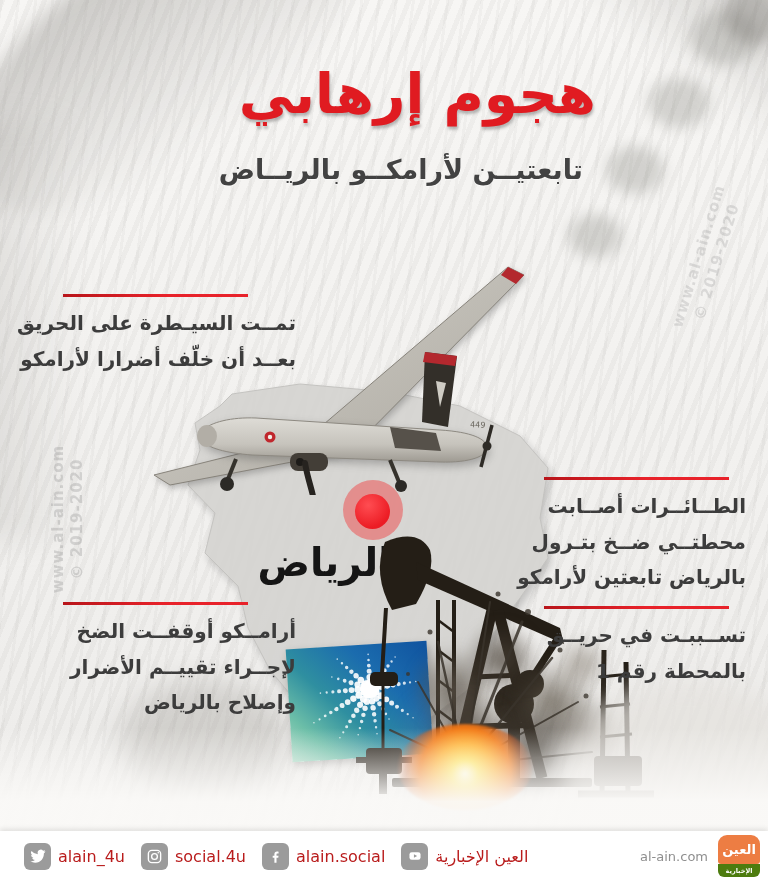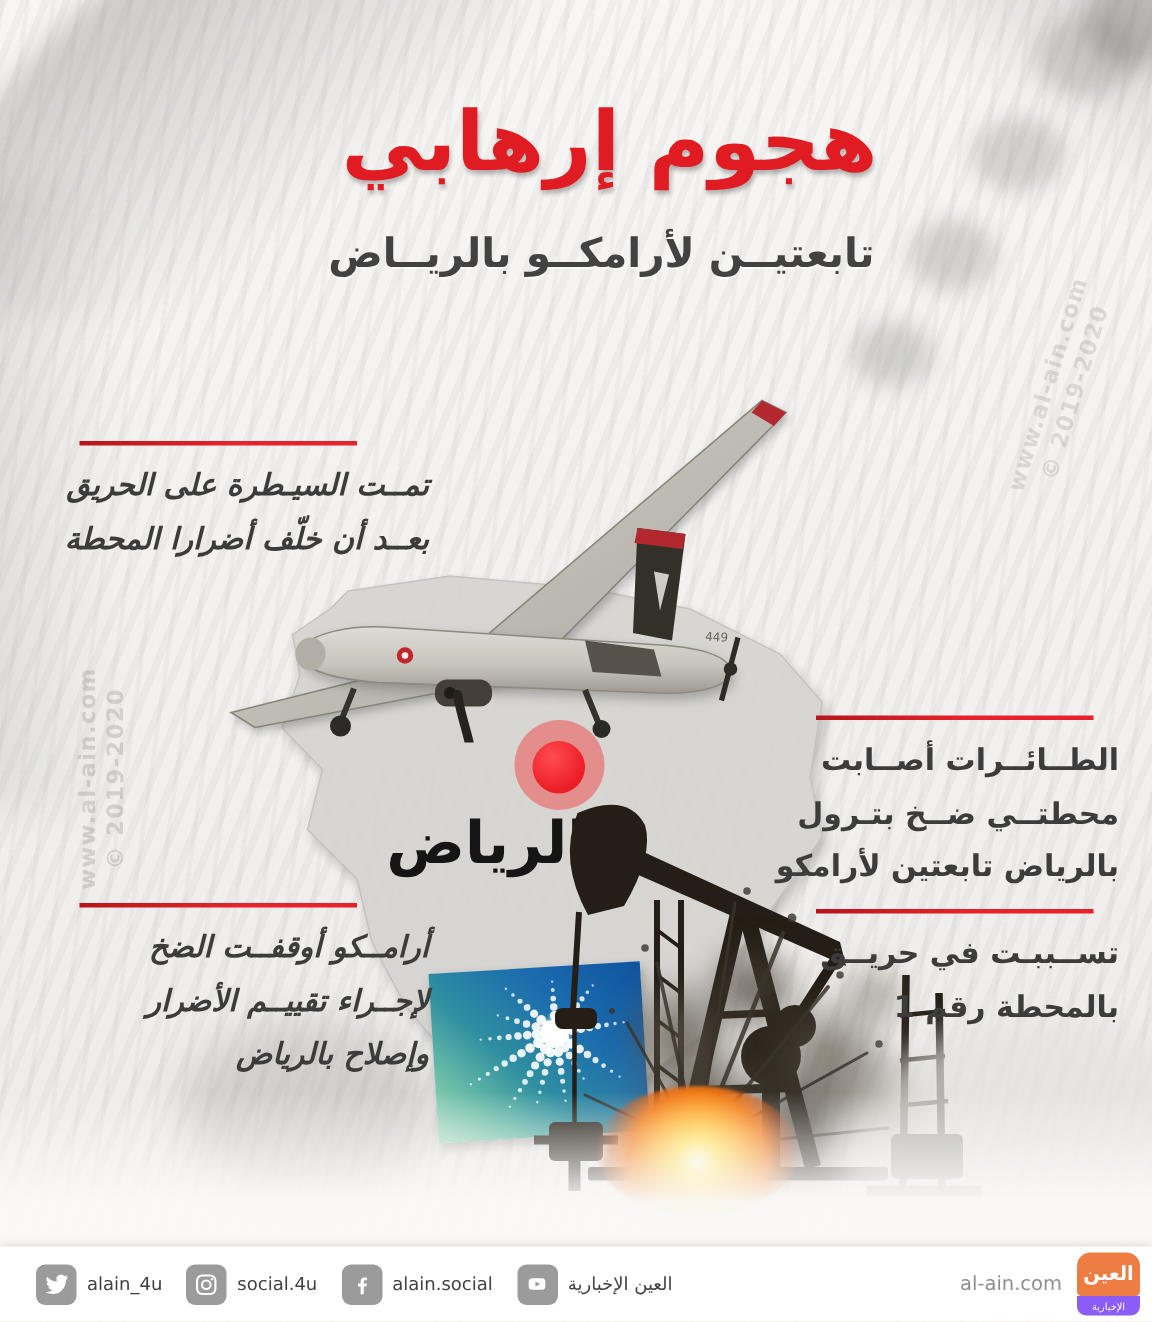--- a/index.html
+++ b/index.html
@@ -31,34 +31,34 @@
   .shade-bl { position:absolute; left:120px; top:680px; width:170px; height:120px; border-radius:50%;
     filter:blur(14px); background:rgba(165,163,159,.38); z-index:1; }
 
   
   .wm { position:absolute; color:rgba(145,145,145,.32); font-size:15px; letter-spacing:1px;
     font-weight:bold; text-align:center; line-height:19px; z-index:1; }
   .wm-left { left:-62px; top:500px; width:260px; transform:rotate(-90deg); }
   .wm-right { left:578px; top:240px; width:260px; transform:rotate(-73deg); color:rgba(150,150,150,.28); }
 
   
-  .title { position:absolute; right:183px; top:62px; z-index:9; direction:rtl;
+  .title { position:absolute; right:172px; top:62px; z-index:9; direction:rtl;
     font-size:55px; font-weight:bold; color:#e01b21; white-space:nowrap;
     text-shadow:1px 3px 3px rgba(60,60,60,.35); }
   .subtitle { position:absolute; right:185px; top:150px; z-index:9; direction:rtl; text-align:right;
     font-size:27px; font-weight:bold; color:#424242; line-height:40px; white-space:nowrap;
     text-shadow:0 1px 1px rgba(255,255,255,.6); }
 
   
   .fact { position:absolute; z-index:9; direction:rtl; text-align:right;
     font-size:20px; font-weight:bold; color:#3c3c3c; line-height:35.5px; white-space:nowrap; }
   .fact .redline { height:3px; background:linear-gradient(90deg,#b8151a,#e8222a 55%,#e8222a); margin-bottom:9px; }
   .fact-right { right:22px; width:212px; }
   .fact-right .redline { width:185px; margin-right:17px; }
-  .fact-left { left:38px; width:248px;font-style:italic; }
+  .fact-left { left:48px; width:248px; }
   .fact-left .redline { width:185px; margin-right:48px; }
   .fr1 { top:294px; } .fr2 { top:436px;margin-top:41px; } .fr3 { top:606px; }
   .fl1 { top:294px; } .fl2 { top:602px; }
 
   
   .map-svg { position:absolute; left:163px; top:378px; z-index:2; }
   .marker-outer { position:absolute; left:343px; top:480px; width:60px; height:60px; border-radius:50%;
     background:rgba(236,84,84,.55); z-index:3; }
   .marker-inner { position:absolute; left:355px; top:494px; width:35px; height:35px; border-radius:50%;
     background:radial-gradient(circle at 38% 32%, #ff4d52, #ec1c24 70%); z-index:3; }
@@ -95,27 +95,27 @@
   
   .drone-svg { position:absolute; left:140px; top:255px; z-index:7; }
 
   
   .footer { position:absolute; left:0; bottom:0; width:768px; height:50px; background:#ffffff; z-index:10;
     box-shadow:0 -2px 5px rgba(0,0,0,.10); display:flex; align-items:center; }
   .social-row { display:flex; align-items:center; gap:16px; margin-left:24px; }
   .social-item { display:flex; align-items:center; gap:7px; cursor:pointer; }
   .sicon { width:27px; height:27px; border-radius:6px; background:#9b9b9b; display:flex;
     align-items:center; justify-content:center; flex:0 0 auto; }
-  .shandle { font-size:12px; color:#404040; white-space:nowrap; }
+  .shandle { font-size:16px; color:#b91c1c; white-space:nowrap; }
   .site { margin-left:auto; font-size:13px; color:#8f8f8f; }
   .alain-logo { margin:0 8px 0 10px; width:42px; height:42px; display:flex; flex-direction:column; cursor:pointer; }
   .alain-top { flex:1; background:#ed7d43; border-radius:9px 9px 3px 3px; color:#fff; direction:rtl;
     display:flex; align-items:center; justify-content:center; font-size:13px; font-weight:bold; }
-  .alain-bottom { height:13px; background:#8b5cf6; border-radius:0 0 6px 6px; color:#fff; direction:rtl;
-    display:flex; align-items:center; justify-content:center; font-size:6.5px; font-weight:normal; }
+  .alain-bottom { height:13px; background:#4d7c0f; border-radius:0 0 6px 6px; color:#fff; direction:rtl;
+    display:flex; align-items:center; justify-content:center; font-size:6.5px; font-weight:bold; }
 </style>
 </head>
 <body>
 
 <div id="canvas">
 
   <div class="tex"></div>
   <div class="streak-tl"></div>
   <div class="streak-left"></div>
   <div class="streak-tr"></div>
@@ -372,21 +372,21 @@
   </div>
   <div class="fact fact-right fr3">
     <div class="redline"></div>
     <div>تســببـت في حريــق</div>
     <div>بالمحطة رقم 1</div>
   </div>
 
   <div class="fact fact-left fl1">
     <div class="redline"></div>
     <div>تمــت السيـطرة على الحريق</div>
-    <div>بعــد أن خلّف أضرارا المحطة</div>
+    <div>بعــد أن خلّف أضرارا لأرامكو</div>
   </div>
   <div class="fact fact-left fl2">
     <div class="redline"></div>
     <div>أرامــكو أوقفــت الضخ</div>
     <div>لإجــراء تقييــم الأضرار</div>
     <div>وإصلاح بالرياض</div>
   </div>
 
   <div class="footer">
     <div class="social-row">

